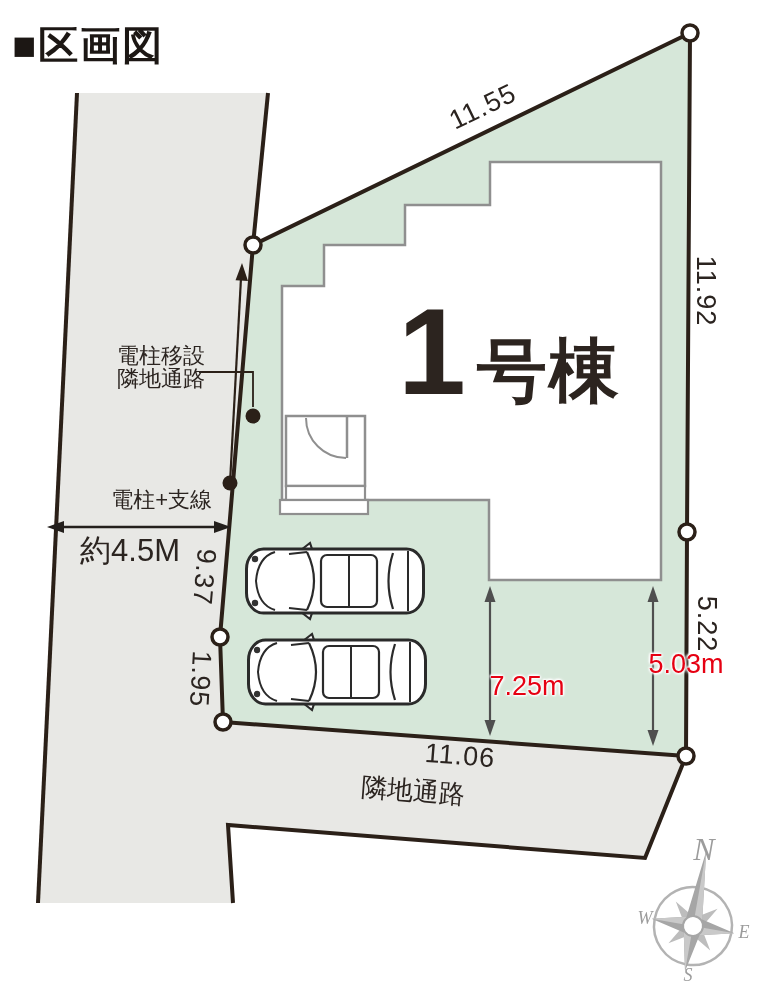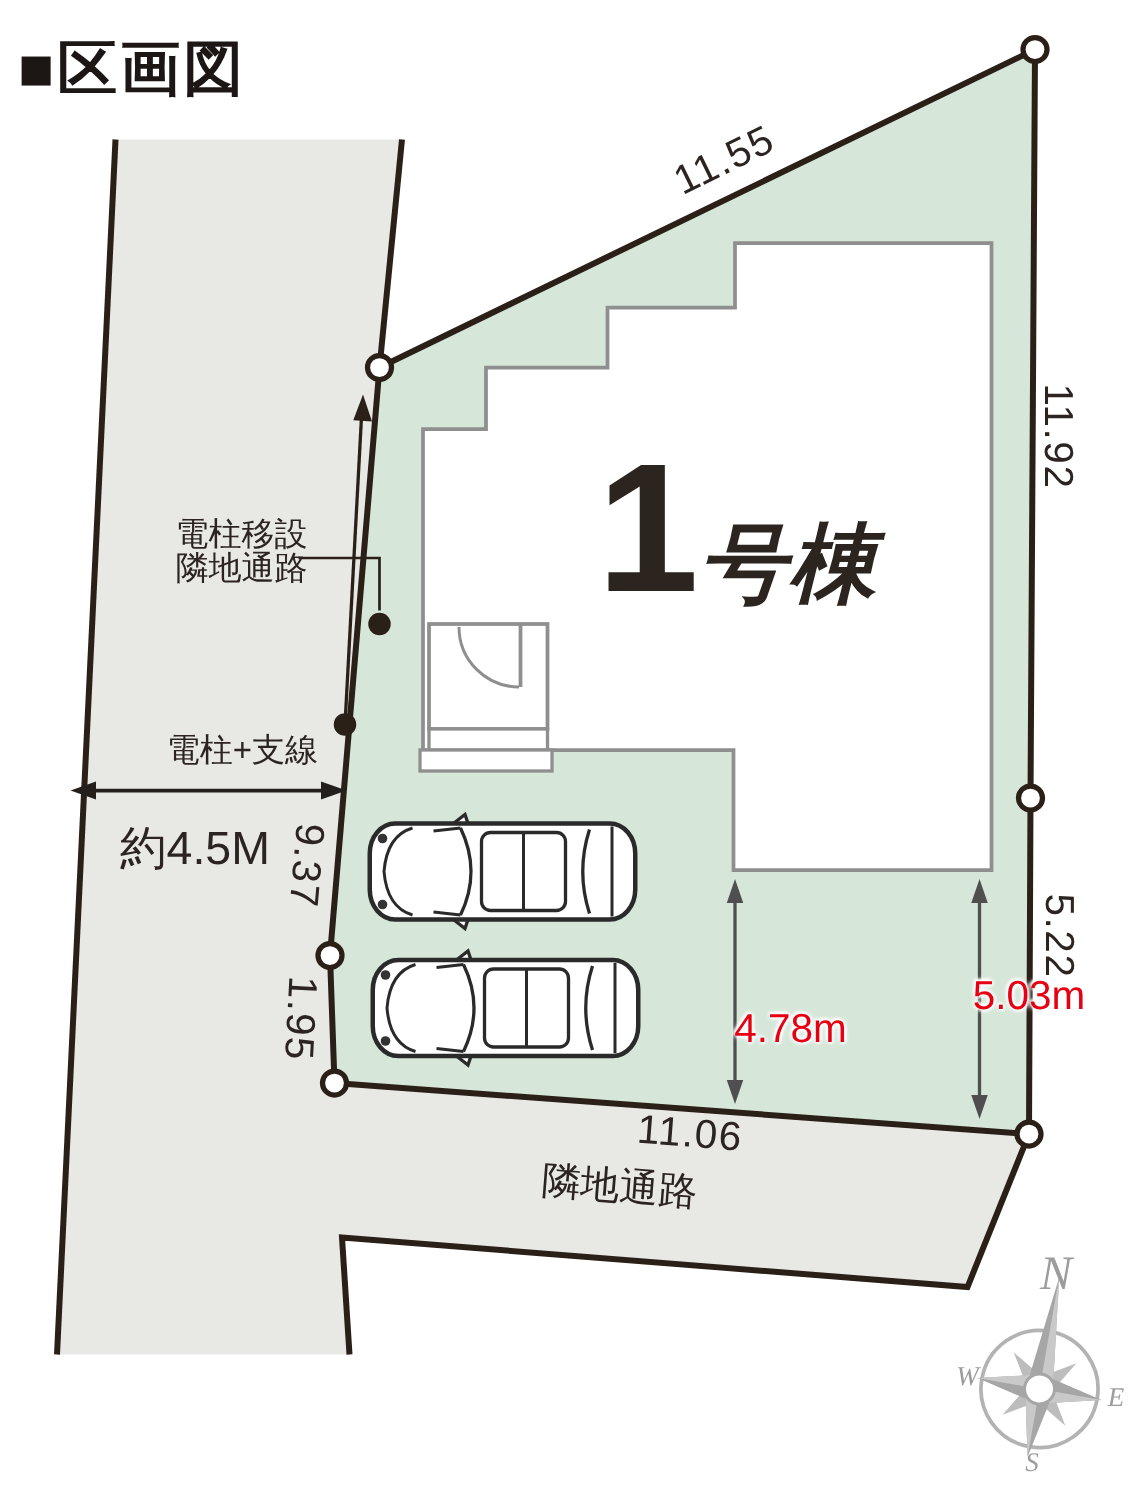--- a/index.html
+++ b/index.html
@@ -21,23 +21,23 @@
   .rot-4{transform:translate(-50%,-50%) rotate(4.5deg);}
   .title{
     position:absolute;left:12px;top:18px;font-size:40px;font-weight:bold;
     color:#1c1714;letter-spacing:2px;
   }
   .unit{
     position:absolute;left:398px;top:296px;display:flex;align-items:flex-end;
     color:#2c241f;font-weight:bold;
   }
   .unit .num{font-size:122px;line-height:0.92;letter-spacing:0;}
-  .unit .suf{font-size:58px;line-height:1;margin-left:0;margin-bottom:2px;letter-spacing:2px;font-style:italic;}
+  .unit .suf{font-size:70px;line-height:1;margin-left:11px;margin-bottom:2px;letter-spacing:2px;}
   .roadlbl{
-    position:absolute;left:55px;top:550px;width:150px;text-align:center;
+    position:absolute;left:55px;top:535px;width:150px;text-align:center;
     font-size:31px;color:#2b2420;line-height:1.05;font-weight:500;
   }
   .polelbl{
     position:absolute;text-align:right;font-size:22px;color:#2b2420;line-height:1.06;
   }
   .pole-reloc{right:557px;top:344px;}
   .pole-exist{right:550px;top:488px;}
   .red{
     font-size:27px;color:#e60012;font-weight:500;
     text-shadow:0 0 3px #fff,0 0 3px #fff,0 0 4px #fff,1px 1px 2px #fff,-1px -1px 2px #fff;
@@ -143,21 +143,21 @@
     <span class="suf">号棟</span>
   </div>
 
   <div class="lbl dim rot-neg26" style="left:483px;top:107px;">11.55</div>
   <div class="lbl dim rot-90" style="left:705px;top:291px;">11.92</div>
   <div class="lbl dim rot-90" style="left:706px;top:624px;">5.22</div>
   <div class="lbl dim rot-95" style="left:204px;top:577px;">9.37</div>
   <div class="lbl dim rot-93" style="left:200px;top:679px;">1.95</div>
   <div class="lbl dim rot-4" style="left:460px;top:756px;">11.06</div>
 
-  <div class="lbl red" style="left:527px;top:686px;">4.78m</div>
+  <div class="lbl red" style="left:527px;top:686px;">7.25m</div>
   <div class="lbl red" style="left:686px;top:664px;">5.03m</div>
 
   <div class="roadlbl">
     <div>約4.5M</div>
   </div>
 
   <div class="polelbl pole-reloc">
     <div>電柱移設</div>
     <div>隣地通路</div>
   </div>

